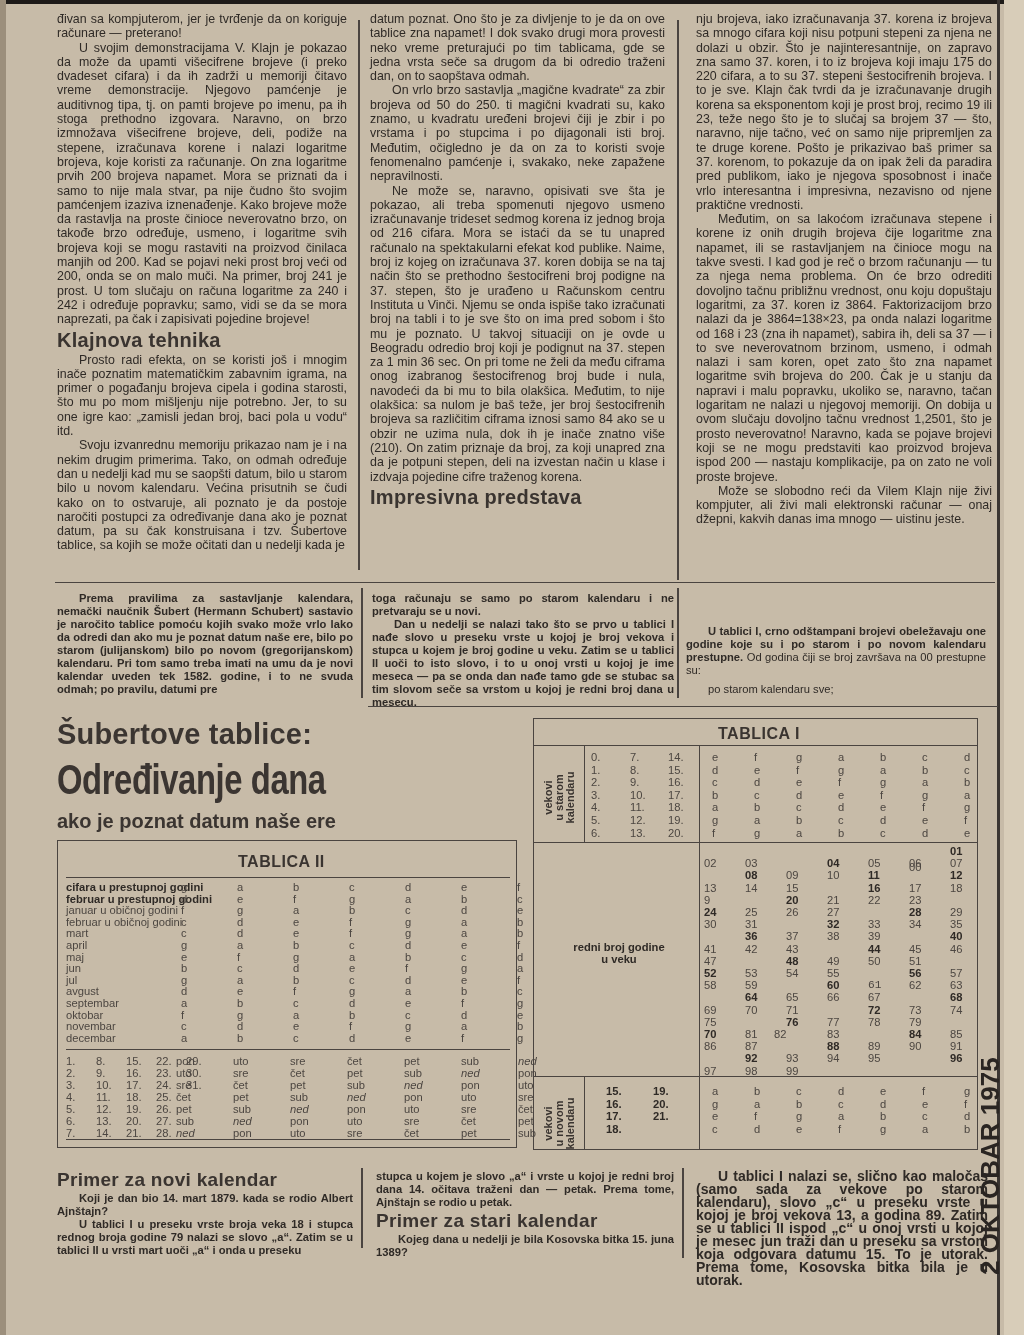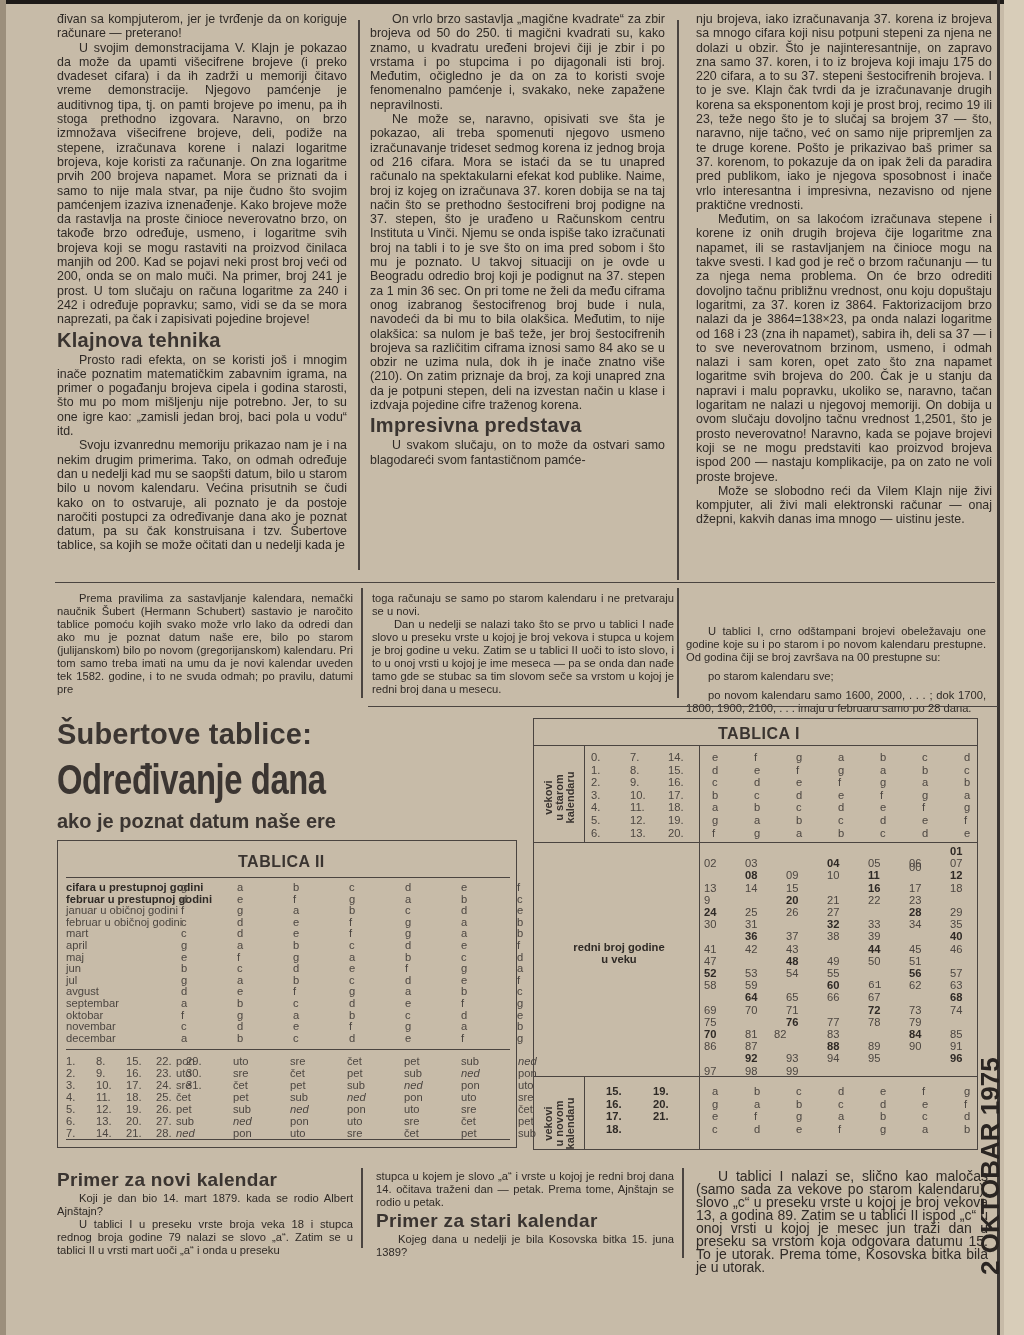--- a/index.html
+++ b/index.html
@@ -18,21 +18,21 @@
   .col { position: absolute; font-size: 12.4px; line-height: 14.3px; text-align: justify; }
   .col p { text-indent: 22px; }
   .col p.noindent { text-indent: 0; }
   .col h2 { font-size: 20px; line-height: 24px; font-weight: bold; margin: 1px 0 1px; letter-spacing: 0.3px; color: #3a3430; }
   .vrule { position: absolute; width: 2px; background: #4a4440; }
   .hrule { position: absolute; height: 1px; background: #4a4440; }
 
   .box { position: absolute; font-size: 11.2px; line-height: 13px; text-align: justify; }
   .box p { text-indent: 22px; }
   .box p.noindent { text-indent: 0; }
-  .bold { font-weight: normal; }
+  .bold { font-weight: bold; }
 
   .title1 { position: absolute; left: 57px; top: 718px; font-size: 29px; font-weight: bold; color: #3b3531; letter-spacing: 0.2px; }
   .title2 { position: absolute; left: 57px; top: 756px; font-size: 42px; font-weight: bold; color: #3b3531; transform: scaleX(0.78); transform-origin: left top; letter-spacing: -0.5px; }
   .title3 { position: absolute; left: 57px; top: 810px; font-size: 20px; font-weight: bold; color: #3b3531; }
 
   .tbl { position: absolute; border: 1.5px solid #4a4440; }
   .tbl-title { position: absolute; font-size: 16px; font-weight: bold; color: #3a3430; letter-spacing: 0.5px; }
   .cell { position: absolute; font-size: 11.2px; line-height: 12px; color: #4c4641; }
   .cell.b { font-weight: bold; color: #2f2a26; }
   .cell.i { font-style: italic; }
@@ -51,24 +51,24 @@
 <div class="col" style="left:57px; top:12px; width:290px;">
   <p class="noindent">đivan sa kompjuterom, jer je tvrđenje da on koriguje računare — preterano!</p>
   <p>U svojim demonstracijama V. Klajn je pokazao da može da upamti višecifrene brojeve (i preko dvadeset cifara) i da ih zadrži u memoriji čitavo vreme demonstracije. Njegovo pamćenje je auditivnog tipa, tj. on pamti brojeve po imenu, pa ih stoga prethodno izgovara. Naravno, on brzo izmnožava višecifrene brojeve, deli, podiže na stepene, izračunava korene i nalazi logaritme brojeva, koje koristi za računanje. On zna logaritme prvih 200 brojeva napamet. Mora se priznati da i samo to nije mala stvar, pa nije čudno što svojim pamćenjem izaziva iznenađenje. Kako brojeve može da rastavlja na proste činioce neverovatno brzo, on takođe brzo određuje, usmeno, i logaritme svih brojeva koji se mogu rastaviti na proizvod činilaca manjih od 200. Kad se pojavi neki prost broj veći od 200, onda se on malo muči. Na primer, broj 241 je prost. U tom slučaju on računa logaritme za 240 i 242 i određuje popravku; samo, vidi se da se mora naprezati, pa čak i zapisivati pojedine brojeve!</p>
   <h2>Klajnova tehnika</h2>
   <p>Prosto radi efekta, on se koristi još i mnogim inače poznatim matematičkim zabavnim igrama, na primer o pogađanju brojeva cipela i godina starosti, što mu po mom mišljenju nije potrebno. Jer, to su one igre kao: „zamisli jedan broj, baci pola u vodu“ itd.</p>
   <p>Svoju izvanrednu memoriju prikazao nam je i na nekim drugim primerima. Tako, on odmah određuje dan u nedelji kad mu se saopšti datum, bilo u starom bilo u novom kalendaru. Većina prisutnih se čudi kako on to ostvaruje, ali poznato je da postoje naročiti postupci za određivanje dana ako je poznat datum, pa su čak konstruisana i tzv. Šubertove tablice, sa kojih se može očitati dan u nedelji kada je</p>
 </div>
 <div class="vrule" style="left:358px; top:20px; height:550px;"></div>
 
 <div class="col" style="left:370px; top:12px; width:295px;">
+  <p class="noindent">datum poznat. Ono što je za divljenje to je da on ove tablice zna napamet! I dok svako drugi mora provesti neko vreme preturajući po tim tablicama, gde se jedna vrsta seče sa drugom da bi odredio traženi dan, on to saopštava odmah.</p>
   <p>On vrlo brzo sastavlja „magične kvadrate“ za zbir brojeva od 50 do 250. ti magični kvadrati su, kako znamo, u kvadratu uređeni brojevi čiji je zbir i po vrstama i po stupcima i po dijagonali isti broj. Međutim, očigledno je da on za to koristi svoje fenomenalno pamćenje i, svakako, neke zapažene nepravilnosti.</p>
   <p>Ne može se, naravno, opisivati sve šta je pokazao, ali treba spomenuti njegovo usmeno izračunavanje trideset sedmog korena iz jednog broja od 216 cifara. Mora se istaći da se tu unapred računalo na spektakularni efekat kod publike. Naime, broj iz kojeg on izračunava 37. koren dobija se na taj način što se prethodno šestocifreni broj podigne na 37. stepen, što je urađeno u Računskom centru Instituta u Vinči. Njemu se onda ispiše tako izračunati broj na tabli i to je sve što on ima pred sobom i što mu je poznato. U takvoj situaciji on je ovde u Beogradu odredio broj koji je podignut na 37. stepen za 1 min 36 sec. On pri tome ne želi da među ciframa onog izabranog šestocifrenog broj bude i nula, navodeći da bi mu to bila olakšica. Međutim, to nije olakšica: sa nulom je baš teže, jer broj šestocifrenih brojeva sa različitim ciframa iznosi samo 84 ako se u obzir ne uzima nula, dok ih je inače znatno više (210). On zatim priznaje da broj, za koji unapred zna da je potpuni stepen, deli na izvestan način u klase i izdvaja pojedine cifre traženog korena.</p>
   <h2>Impresivna predstava</h2>
-  <p>U svakom slučaju, on to može da ostvari samo blagodareći svom fantastičnom pamće-</p>
 </div>
 <div class="vrule" style="left:677px; top:20px; height:560px;"></div>
 
 <div class="col" style="left:696px; top:12px; width:296px;">
   <p class="noindent">nju brojeva, iako izračunavanja 37. korena iz brojeva sa mnogo cifara koji nisu potpuni stepeni za njena ne dolazi u obzir. Što je najinteresantnije, on zapravo zna samo 37. koren, i to iz brojeva koji imaju 175 do 220 cifara, a to su 37. stepeni šestocifrenih brojeva. I to je sve. Klajn čak tvrdi da je izračunavanje drugih korena sa eksponentom koji je prost broj, recimo 19 ili 23, teže nego što je to slučaj sa brojem 37 — što, naravno, nije tačno, već on samo nije pripremljen za te druge korene. Pošto je prikazivao baš primer sa 37. korenom, to pokazuje da on ipak želi da paradira pred publikom, iako je njegova sposobnost i inače vrlo interesantna i impresivna, nezavisno od njene praktične vrednosti.</p>
   <p>Međutim, on sa lakoćom izračunava stepene i korene iz onih drugih brojeva čije logaritme zna napamet, ili se rastavljanjem na činioce mogu na takve svesti. I kad god je reč o brzom računanju — tu za njega nema problema. On će brzo odrediti dovoljno tačnu približnu vrednost, onu koju dopuštaju logaritmi, za 37. koren iz 3864. Faktorizacijom brzo nalazi da je 3864=138×23, pa onda nalazi logaritme od 168 i 23 (zna ih napamet), sabira ih, deli sa 37 — i to sve neverovatnom brzinom, usmeno, i odmah nalazi i sam koren, opet zato što zna napamet logaritme svih brojeva do 200. Čak je u stanju da napravi i malu popravku, ukoliko se, naravno, tačan logaritam ne nalazi u njegovoj memoriji. On dobija u ovom slučaju dovoljno tačnu vrednost 1,2501, što je prosto neverovatno! Naravno, kada se pojave brojevi koji se ne mogu predstaviti kao proizvod brojeva ispod 200 — nastaju komplikacije, pa on zato ne voli proste brojeve.</p>
   <p>Može se slobodno reći da Vilem Klajn nije živi kompjuter, ali živi mali elektronski računar — onaj džepni, kakvih danas ima mnogo — uistinu jeste.</p>
 </div>
 
 <div class="hrule" style="left:55px; top:582px; width:940px;"></div>
@@ -78,21 +78,20 @@
 </div>
 <div class="vrule" style="left:361px; top:588px; height:110px;"></div>
 <div class="box bold" style="left:372px; top:592px; width:302px;">
   <p class="noindent">toga računaju se samo po starom kalendaru i ne pretvaraju se u novi.</p>
   <p>Dan u nedelji se nalazi tako što se prvo u tablici I nađe slovo u preseku vrste u kojoj je broj vekova i stupca u kojem je broj godine u veku. Zatim se u tablici II uoči to isto slovo, i to u onoj vrsti u kojoj je ime meseca — pa se onda dan nađe tamo gde se stubac sa tim slovom seče sa vrstom u kojoj je redni broj dana u mesecu.</p>
 </div>
 <div class="vrule" style="left:677px; top:588px; height:110px;"></div>
 <div class="box" style="left:686px; top:592px; width:300px;margin-top:33px;">
   <p><span class="bold">U tablici I, crno odštampani brojevi obeležavaju one godine koje su i po starom i po novom kalendaru prestupne.</span><span> Od godina čiji se broj završava na 00 prestupne su:</span></p>
   <p style="margin-top:6px;">po starom kalendaru sve;</p>
-  <p style="margin-top:6px;"><span>po novom kalendaru samo </span><span class="bold">1600, 2000,</span><span> . . . ; dok 1700, 1800, 1900, 2100, . . .  imaju u februaru samo po 28 dana.</span></p>
 </div>
 <div class="hrule" style="left:368px; top:706px; width:630px;"></div>
 
 <div class="title1">Šubertove tablice:</div>
 <div class="title2">Određivanje dana</div>
 <div class="title3">ako je poznat datum naše ere</div>
 
 <div class="tbl" style="left:57px; top:840px; width:460px; height:308px;" id="t2">
   <div class="tbl-title" style="left:180px; top:12px;">TABLICA II</div>
 <div class="hrule" style="left: 8px; top: 36px; width: 444px;"></div>

